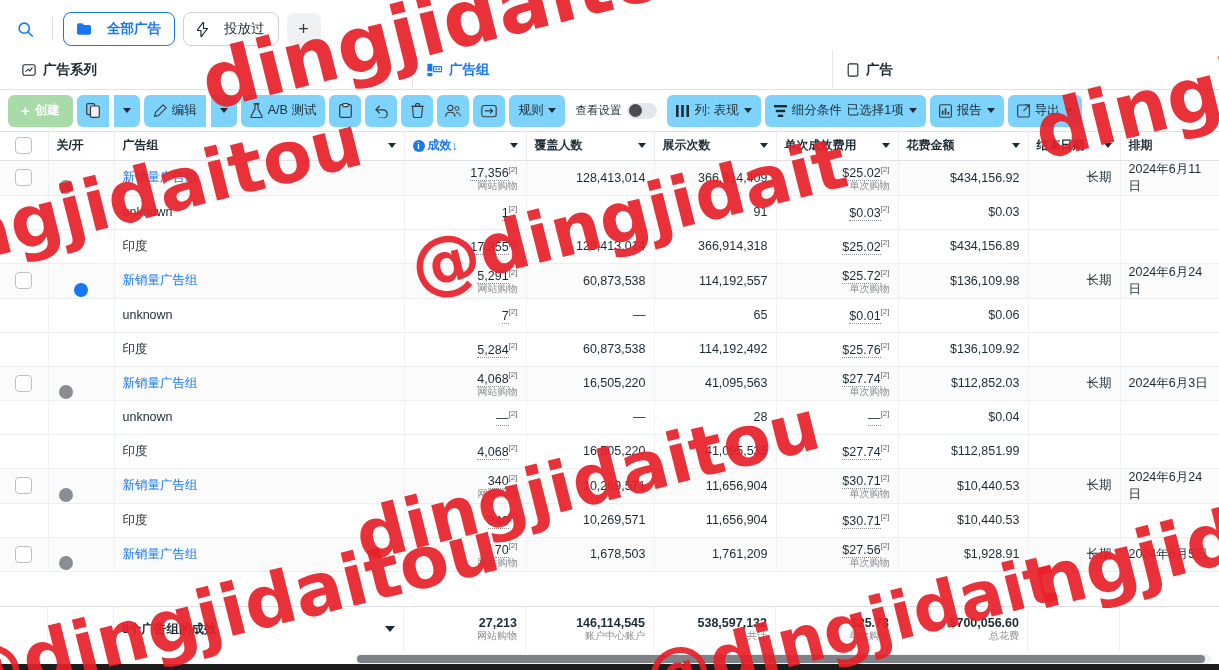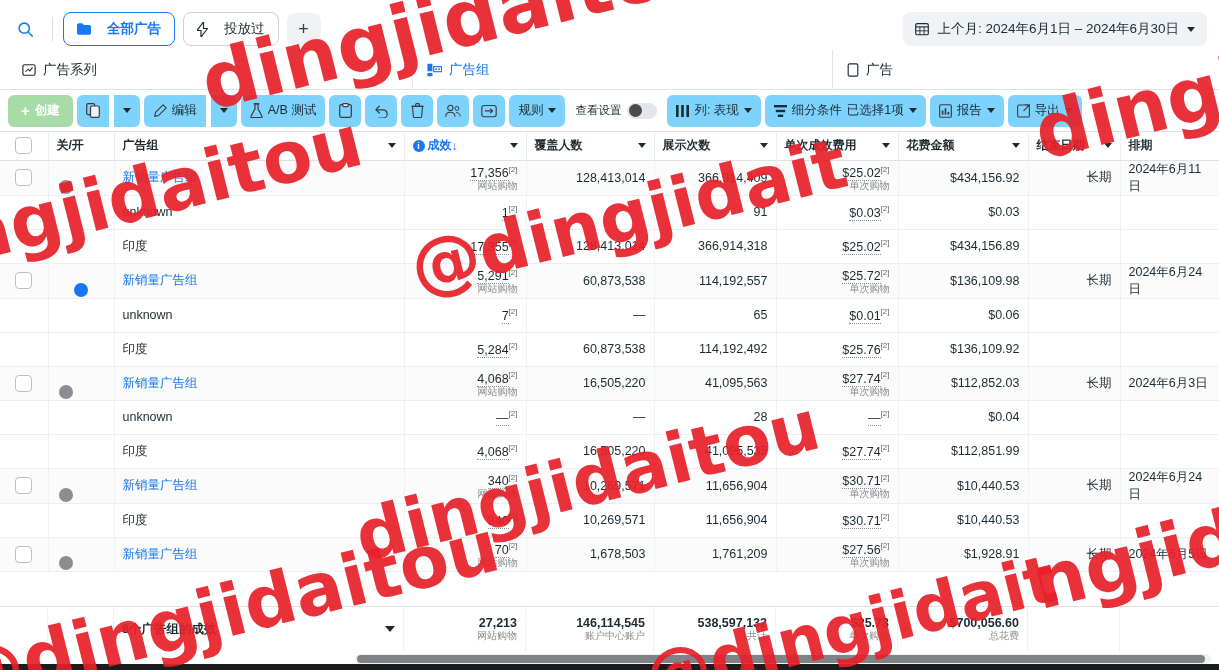--- a/index.html
+++ b/index.html
@@ -37,21 +37,21 @@
     font-size:13.5px;color:#1c2b33;white-space:nowrap;
   }
   .caret { display:inline-block;width:0;height:0;border-left:4.5px solid transparent;
            border-right:4.5px solid transparent;border-top:5.5px solid #1c2b33; }
 
   
   .objtabs { display:flex;align-items:stretch;height:40px;background:#fff;
              border-bottom:1px solid #dfe1e5;gap:0; padding-left:8px; }
   .objtab {
     flex:0 0 auto;display:flex;align-items:center;gap:7px;padding:0 14px;
-    font-size:13.5px;font-weight:400;color:#1c2b33;cursor:pointer;
+    font-size:13.5px;font-weight:700;color:#1c2b33;cursor:pointer;
     border-right:1px solid #e4e6eb;
     text-align:right;
   }
   .objtab:first-child { width:405px; }
   .objtab.mid { width:420px;color:#1877f2; }
   .objtab.last { width:380px;border-right:none; }
 
   
   .toolbar { display:flex;align-items:center;height:42px;padding:4px 8px;gap:4px;
              background:#fff;border-bottom:1px solid #dfe1e5; }
@@ -156,31 +156,20 @@
     <svg width="11" height="15" viewBox="0 0 11 15">
       <path d="M6.5 0 0 8.5h4L4 15l6.5-8.5h-4z" fill="none" stroke="#1c2b33" stroke-width="1.2" stroke-linejoin="round"></path>
     </svg>
     <span>投放过</span>
   </button>
 
   <button class="pill-add">+</button>
 
   <div class="spacer"></div>
 
-  <button class="daterange">
-    <svg width="14" height="14" viewBox="0 0 16 16">
-      <rect x="0.8" y="1.8" width="14.4" height="12.8" rx="1.6" fill="none" stroke="#1c2b33" stroke-width="1.3"></rect>
-      <line x1="0.8" y1="5.6" x2="15.2" y2="5.6" stroke="#1c2b33" stroke-width="1.3"></line>
-      <line x1="5.6" y1="5.6" x2="5.6" y2="14.6" stroke="#1c2b33" stroke-width="1"></line>
-      <line x1="10.4" y1="5.6" x2="10.4" y2="14.6" stroke="#1c2b33" stroke-width="1"></line>
-      <line x1="0.8" y1="10.1" x2="15.2" y2="10.1" stroke="#1c2b33" stroke-width="1"></line>
-    </svg>
-    <span>上个月: 2024年6月1日 – 2024年6月30日</span>
-    <span class="caret"></span>
-  </button>
 </div>
 
 <div class="objtabs">
   <div class="objtab">
     <svg width="14" height="14" viewBox="0 0 16 16">
       <rect x="1" y="2" width="14" height="12" rx="2" fill="none" stroke="#1c2b33" stroke-width="1.3"></rect>
       <path d="M4 10l3-3 2 2 3-4" fill="none" stroke="#1c2b33" stroke-width="1.2"></path>
     </svg>
     <span>广告系列</span>
   </div>

